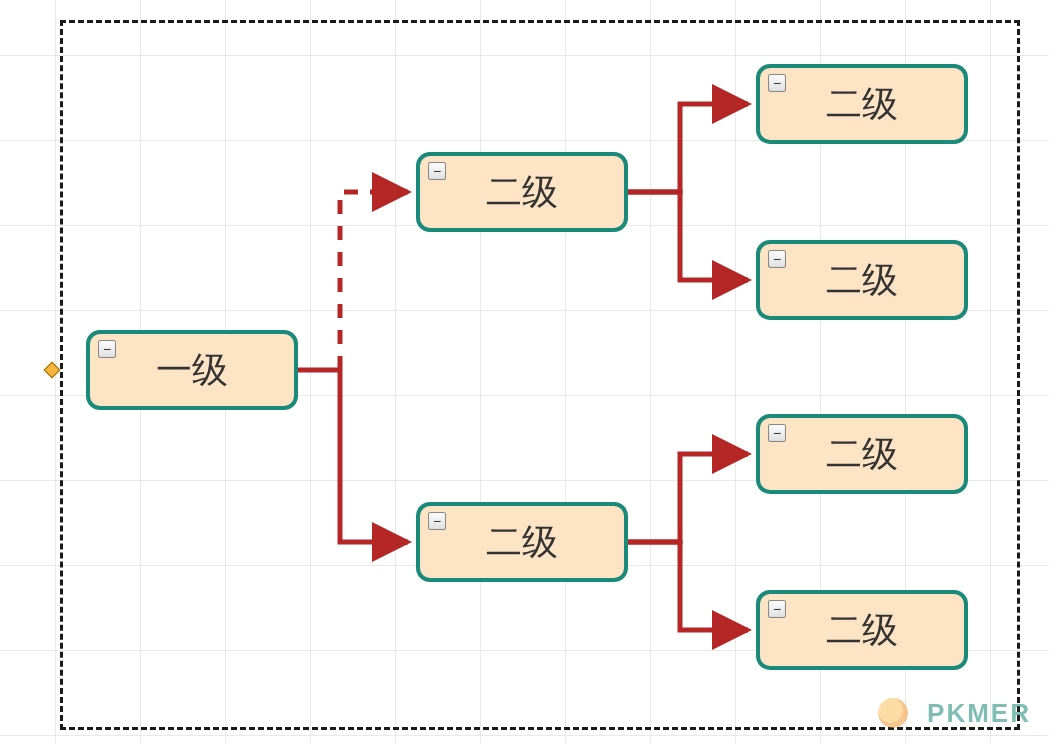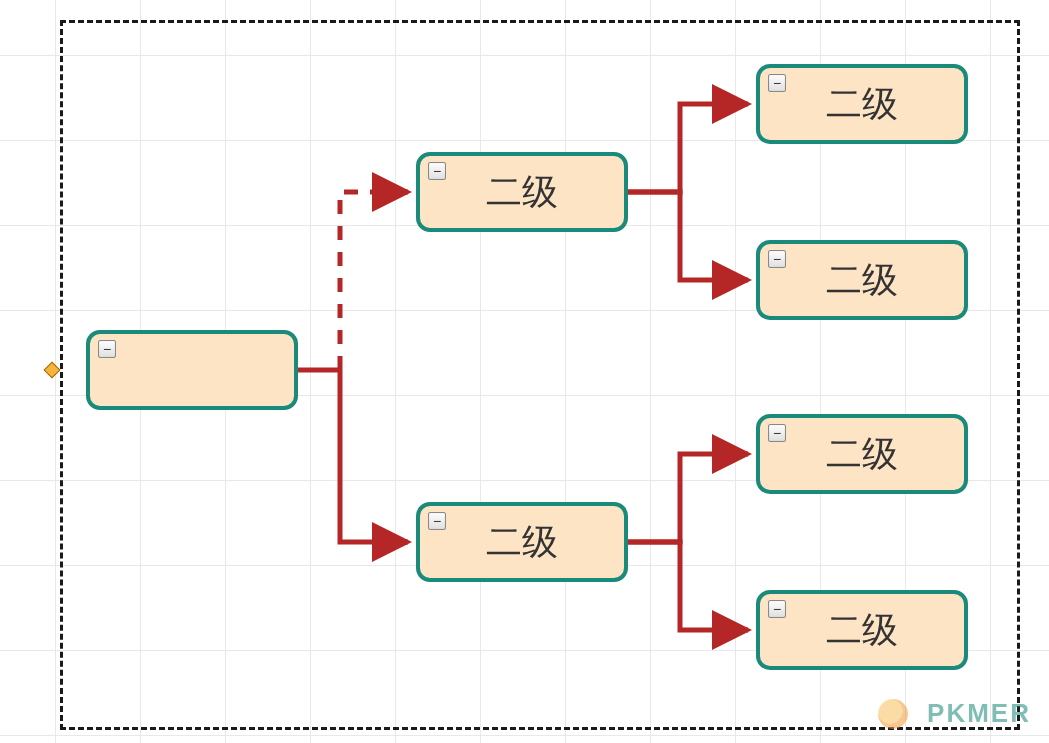--- a/index.html
+++ b/index.html
@@ -65,21 +65,21 @@
     height: 12px;
     background: #f5b53c;
     border: 1px solid #a06a0a;
     transform: rotate(45deg);
   }
   .watermark {
     position: absolute;
     right: 18px;
     bottom: 14px;
     display: flex;
-    align-items: center;
+    align-items: flex-start;
     gap: 19px;
     opacity: 0.55;
   }
   .watermark .wm-icon {
     width: 30px;
     height: 30px;
     border-radius: 50%;
     background: radial-gradient(circle at 40% 40%, #f6c15a 0 50%, #f29b3a 50% 100%);
     position: relative;
   }
@@ -119,20 +119,21 @@
 
   <path d="M 626 192 L 680 192 L 680 280 L 748 280" stroke="#b52626" stroke-width="5" fill="none" marker-end="url(#arrow)"></path>
 
   <path d="M 626 542 L 680 542 L 680 454 L 748 454" stroke="#b52626" stroke-width="5" fill="none" marker-end="url(#arrow)"></path>
 
   <path d="M 626 542 L 680 542 L 680 630 L 748 630" stroke="#b52626" stroke-width="5" fill="none" marker-end="url(#arrow)"></path>
 </svg>
 
 <div class="node" style="left:86px; top:330px; width:212px; height:80px;">
   <div class="collapse-btn">−</div>
+  <span>一级</span>
 </div>
 
 <div class="node" style="left:416px; top:152px; width:212px; height:80px;">
   <div class="collapse-btn">−</div>
   <span>二级</span>
 </div>
 
 <div class="node" style="left:416px; top:502px; width:212px; height:80px;">
   <div class="collapse-btn">−</div>
   <span>二级</span>

